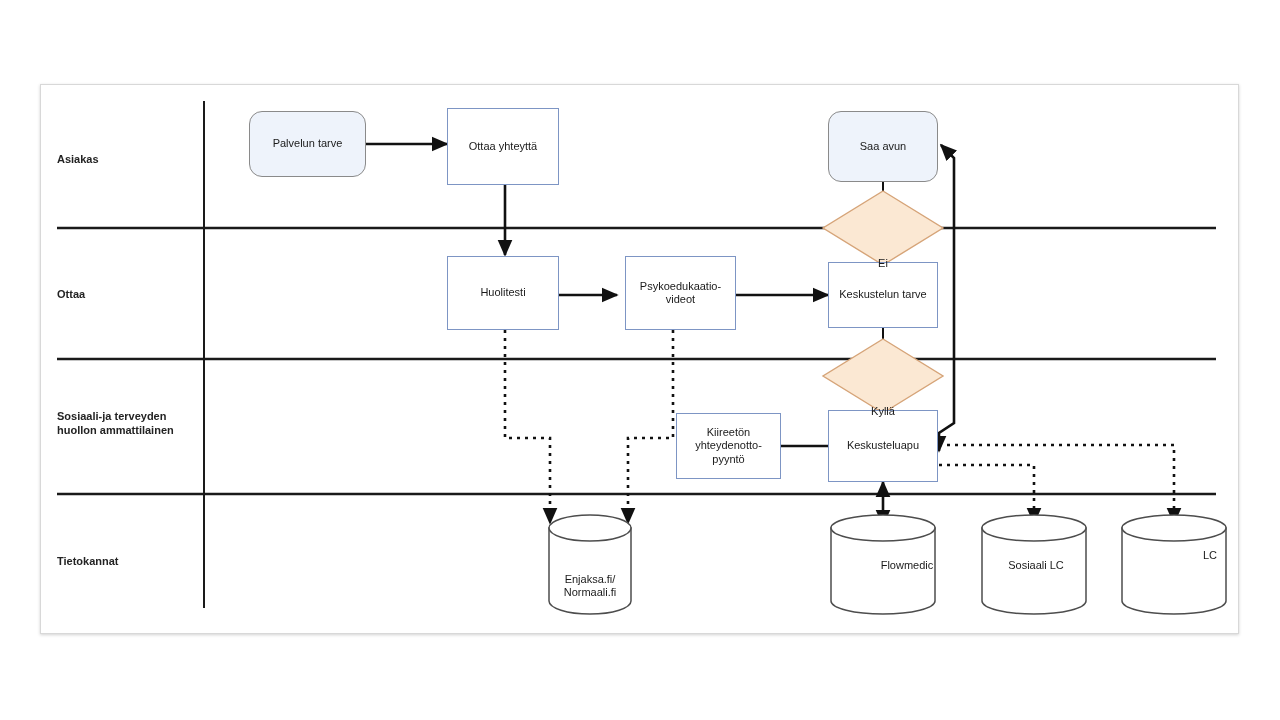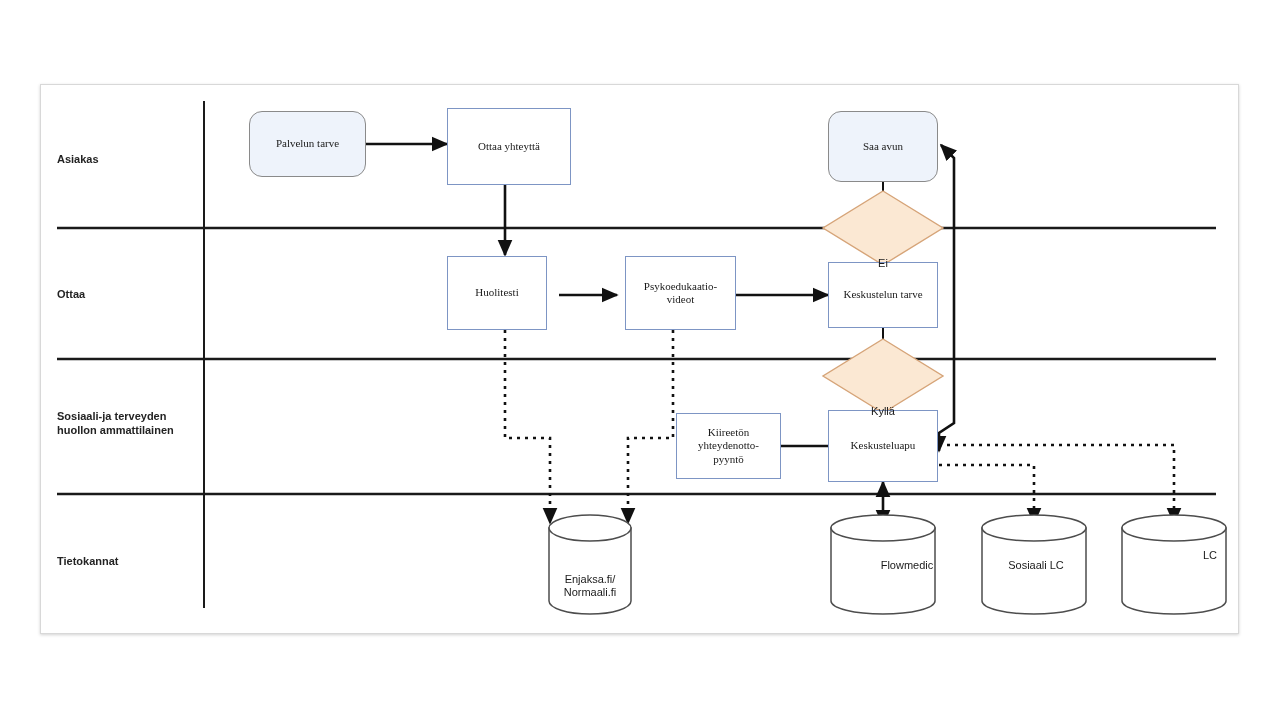--- a/index.html
+++ b/index.html
@@ -45,21 +45,21 @@
     height: 548px;
     overflow: visible;
   }
   .node {
     position: absolute;
     box-sizing: border-box;
     display: flex;
     align-items: center;
     justify-content: center;
     text-align: center;
-    font-family: Liberation Serif, serif;
+    font-family: Liberation Sans, sans-serif;
     font-size: 11px;
     line-height: 1.22;
     color: #1a1a1a;
     padding: 2px 0;
     z-index: 5;
   }
   .node-rect {
     background: #ffffff;
     border: 1px solid #7d95c4;
   }
@@ -186,29 +186,29 @@
       <div class="lane-label" style="left:16px; top:68px; width:140px;">Asiakas</div>
       <div class="lane-label" style="left:16px; top:203px; width:140px;">Ottaa</div>
       <div class="lane-label" style="left:16px; top:325px; width:145px;">Sosiaali-ja terveyden
 huollon ammattilainen</div>
       <div class="lane-label" style="left:16px; top:470px; width:140px;">Tietokannat</div>
 
       <div class="node node-round" style="left:208px; top:26px; width:117px; height:66px;">
         <span>Palvelun tarve</span>
       </div>
 
-      <div class="node node-rect" style="left:406px; top:23px; width:124px; height:77px;">
+      <div class="node node-rect" style="left:406px; top:23px; width:112px; height:77px;">
         <span>Ottaa yhteyttä</span>
       </div>
 
       <div class="node node-round" style="left:787px; top:26px; width:110px; height:71px;">
         <span>Saa avun</span>
       </div>
 
-      <div class="node node-rect" style="left:406px; top:171px; width:100px; height:74px;">
+      <div class="node node-rect" style="left:406px; top:171px; width:112px; height:74px;">
         <span>Huolitesti</span>
       </div>
 
       <div class="node node-rect" style="left:584px; top:171px; width:111px; height:74px;">
         <span style="white-space:pre-line">Psykoedukaatio-
 videot</span>
       </div>
 
       <div class="node node-rect" style="left:787px; top:177px; width:110px; height:66px;">
         <span>Keskustelun tarve</span>

